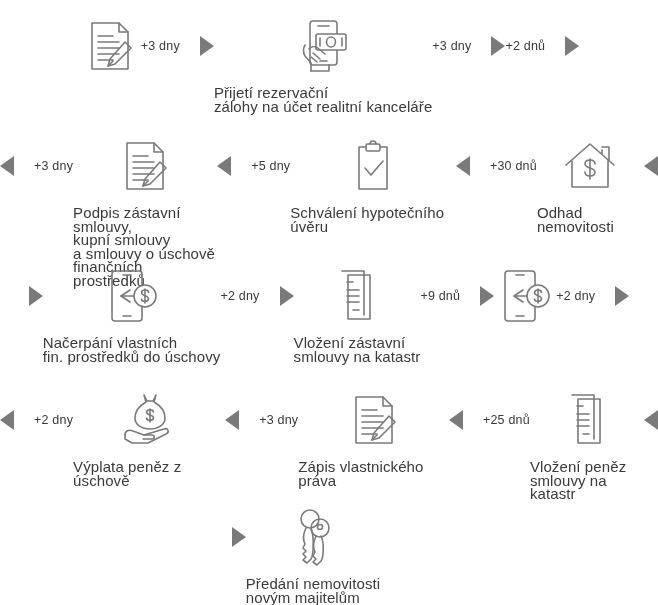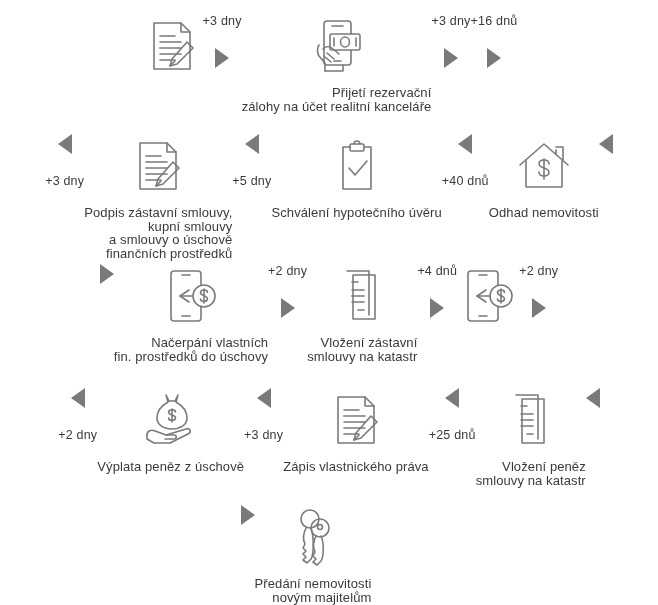--- a/index.html
+++ b/index.html
@@ -50,32 +50,32 @@
     height: 64px;
   }
   .icon {
     width: 62px;
     height: 62px;
     display: block;
   }
   .icon svg { display: block; }
   .caption {
     margin-top: 8px;
-    font-size: 13px;
+    font-size: 15px;
     line-height: 13.5px;
-    text-align: right;
+    text-align: left;
     color: #3a3a3a;
     white-space: pre-line;
     letter-spacing: 0.1px;
   }
 
   
   .gap {
     display: flex;
-    flex-direction: column;
+    flex-direction: row;
     align-items: center;
     height: 64px;
     gap: 20px;
   }
   .duration {
     font-size: 12.5px;
     color: #3a3a3a;
     white-space: nowrap;
     letter-spacing: 0.2px;
   }
@@ -148,21 +148,21 @@
 zálohy na účet realitní kanceláře</div>
     </div>
 
     <div class="gap">
       <span class="duration">+3 dny</span>
       <span class="tri right"></span>
     </div>
 
 
     <div class="gap">
-      <span class="duration">+16 dnů</span>
+      <span class="duration">+2 dnů</span>
       <span class="tri right"></span>
     </div>
 
   </div>
 
   <div class="row row-2">
 
     <div class="gap">
       <span class="tri left"></span>
       <span class="duration">+3 dny</span>
@@ -204,21 +204,21 @@
             <path d="M28 9 C28 5 34 5 34 9"></path>
             <path d="M23 33 L29 40 L41 26"></path>
           </svg>
         </span>
       </div>
       <div class="caption">Schválení hypotečního úvěru</div>
     </div>
 
     <div class="gap">
       <span class="tri left"></span>
-      <span class="duration">+40 dnů</span>
+      <span class="duration">+30 dnů</span>
     </div>
 
     <div class="step">
       <div class="icon-line">
         <span class="icon">
           <svg class="icon" viewBox="0 0 62 62" fill="none" stroke="#7a7a7a" stroke-width="1.6" stroke-linecap="round" stroke-linejoin="round">
             <path d="M7 30 L31 9 L55 30"></path>
             <path d="M13 26 V52 H49 V26"></path>
             <path d="M43 15 V18.5"></path>
             <path d="M43 12 H50 V25"></path>
@@ -278,21 +278,21 @@
               <path d="M21 37 H33"></path>
             <path d="M27 45 H33"></path>
           </svg>
         </span>
       </div>
       <div class="caption">Vložení zástavní
 smlouvy na katastr</div>
     </div>
 
     <div class="gap">
-      <span class="duration">+4 dnů</span>
+      <span class="duration">+9 dnů</span>
       <span class="tri right"></span>
     </div>
 
     <div class="step">
       <div class="icon-line">
         <span class="icon">
           <svg class="icon" viewBox="0 0 62 62" fill="none" stroke="#7a7a7a" stroke-width="1.6" stroke-linecap="round" stroke-linejoin="round">
             <rect x="11" y="6" width="30" height="50" rx="3"></rect>
             <path d="M22 10 H30"></path>
               <path d="M22 51 H30"></path>

